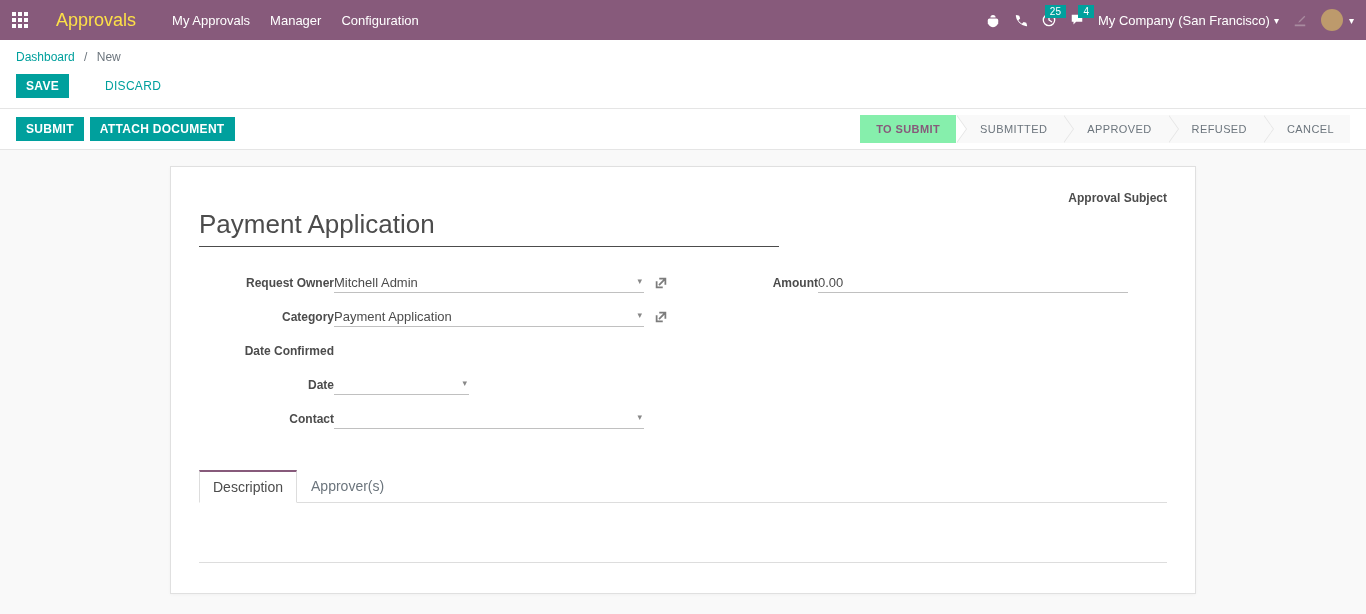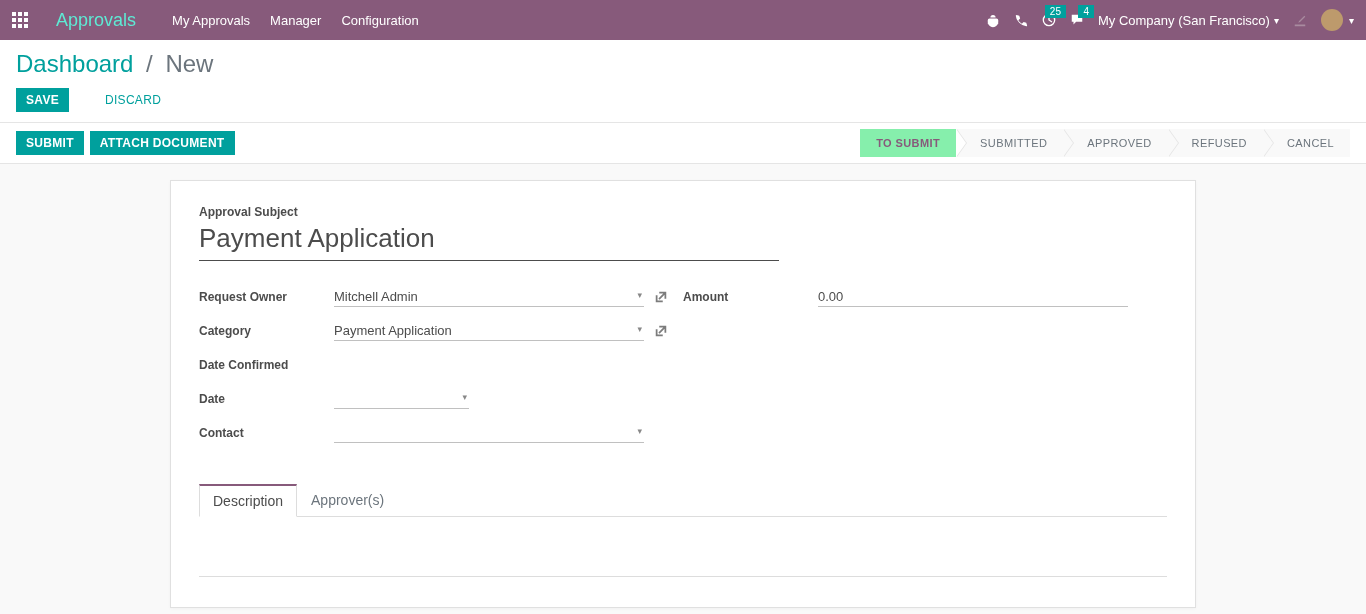--- a/index.html
+++ b/index.html
@@ -1,56 +1,56 @@
 <!DOCTYPE html>
 <html><head>
 <meta charset="utf-8">
 <style>
   * { box-sizing: border-box; margin: 0; padding: 0; }
   html, body { width: 1366px; height: 614px; font-family: -apple-system, "Helvetica Neue", Arial, sans-serif; font-size: 13px; color: #4c4c4c; background: #f9f9f9; overflow: hidden; }
   
   .navbar { height: 40px; background: #875a7b; color: #fff; display: flex; align-items: center; padding: 0 12px; }
   .apps-icon { display: grid; grid-template-columns: repeat(3,4px); grid-auto-rows: 4px; gap: 2px; margin-right: 28px; cursor: pointer; }
   .apps-icon span { background: #fff; width: 4px; height: 4px; }
-  .brand { font-size: 18px; font-weight: 400; color: #5eead4; margin-right: 36px; }
+  .brand { font-size: 18px; font-weight: 400; color: #fde047; margin-right: 36px; }
   .nav-menu { display: flex; gap: 20px; }
   .nav-menu a { color: #fff; text-decoration: none; font-size: 13px; }
   .nav-right { margin-left: auto; display: flex; align-items: center; gap: 14px; }
   .nav-icon { color: #fff; font-size: 14px; position: relative; cursor: pointer; }
   .badge-bubble { position: relative; display: inline-flex; align-items: center; justify-content: center; }
   .badge-num { position: absolute; top: -8px; right: -10px; background: #00a09d; color: #fff; font-size: 10px; border-radius: 0; padding: 1px 5px; line-height: 1.1; }
   .company { color:#fff; font-size: 13px; cursor:pointer; display:flex; align-items:center; gap:4px;}
   .avatar { width:22px; height:22px; border-radius:50%; background:#bd9a6c; display:inline-block; }
   .user-drop { color:#fff; font-size:13px; display:flex; align-items:center; gap:6px; cursor:pointer;}
   .caret-down { font-size:10px; }
   .gear-faded{ color:#a98ba0; }
   
   .control-panel { background:#fff; border-bottom:1px solid #e5e5e5; padding: 10px 16px 0 16px; }
-  .breadcrumb { font-size:24px; color:#6c757d; margin-bottom:10px; }
+  .breadcrumb { font-size:12px; color:#6c757d; margin-bottom:10px; }
   .breadcrumb a { color:#00a09d; text-decoration:none; }
   .breadcrumb .sep { margin:0 6px; color:#6c757d; }
   .cp-buttons { display:flex; gap:26px; align-items:center; padding-bottom:10px;}
   .btn { border:none; padding:5px 10px; font-size:12px; cursor:pointer; text-transform:uppercase; font-weight:600; letter-spacing:.3px; }
   .btn-primary { background:#00a09d; color:#fff; }
   .btn-link { background:transparent; color:#00a09d; border:none; font-weight:500; }
   
   .status-row { background:#fff; border-bottom:1px solid #e5e5e5; padding:6px 16px; display:flex; align-items:center; }
   .left-actions { display:flex; gap:6px; }
   .status-steps { margin-left:auto; display:flex; align-items:stretch; height:28px; }
   .step { position:relative; padding:0 16px 0 24px; display:flex; align-items:center; font-size:11px; color:#6c757d; background:#f9f9f9; text-transform:uppercase; letter-spacing:.4px; }
   .step:first-child { padding-left:16px; }
   .step.active { color:#875a7b; background:#86efac; font-weight:600; }
   .step::after { content:""; position:absolute; right:-10px; top:0; width:0; height:0; border-top:14px solid transparent; border-bottom:14px solid transparent; border-left:10px solid #f9f9f9; z-index:2; }
   .step.active::after { border-left-color:#fff; }
   .step::before { content:""; position:absolute; right:-11px; top:0; width:0; height:0; border-top:14px solid transparent; border-bottom:14px solid transparent; border-left:10px solid #e5e5e5; z-index:1; }
   .step:last-child::after, .step:last-child::before { display:none; }
   
   .sheet-wrap { display:flex; justify-content:center; padding-top:16px; }
   .sheet { width:1026px; background:#fff; border:1px solid #e0e0e0; box-shadow:0 1px 3px rgba(0,0,0,.03); padding:24px 28px 30px; }
-  .o-label { font-size:12px; font-weight:700; color:#4c4c4c; }
+  .o-label { font-size:12px; font-weight:700; color:#4c4c4c;text-align:right; }
   .title-input { width:580px; border:none; border-bottom:1px solid #4c4c4c; font-size:26px; color:#4c4c4c; padding:4px 0 6px; outline:none; background:transparent; font-weight:400; }
   .group-row { display:flex; margin-top:24px; }
   .group-col { flex:1; }
   .field-row { display:flex; align-items:center; margin-bottom:10px; min-height:24px; }
   .field-row .o-label { width:135px; flex-shrink:0; }
   .o-input-wrap { position:relative; display:flex; align-items:center; }
   .o-input { border:none; border-bottom:1px solid #c0c0c0; background:transparent; font-size:13px; color:#4c4c4c; padding:2px 16px 2px 0; outline:none; }
   .o-input.w310 { width:310px; }
   .o-input.w135 { width:135px; }
   .o-input.wfull { width:310px; }

